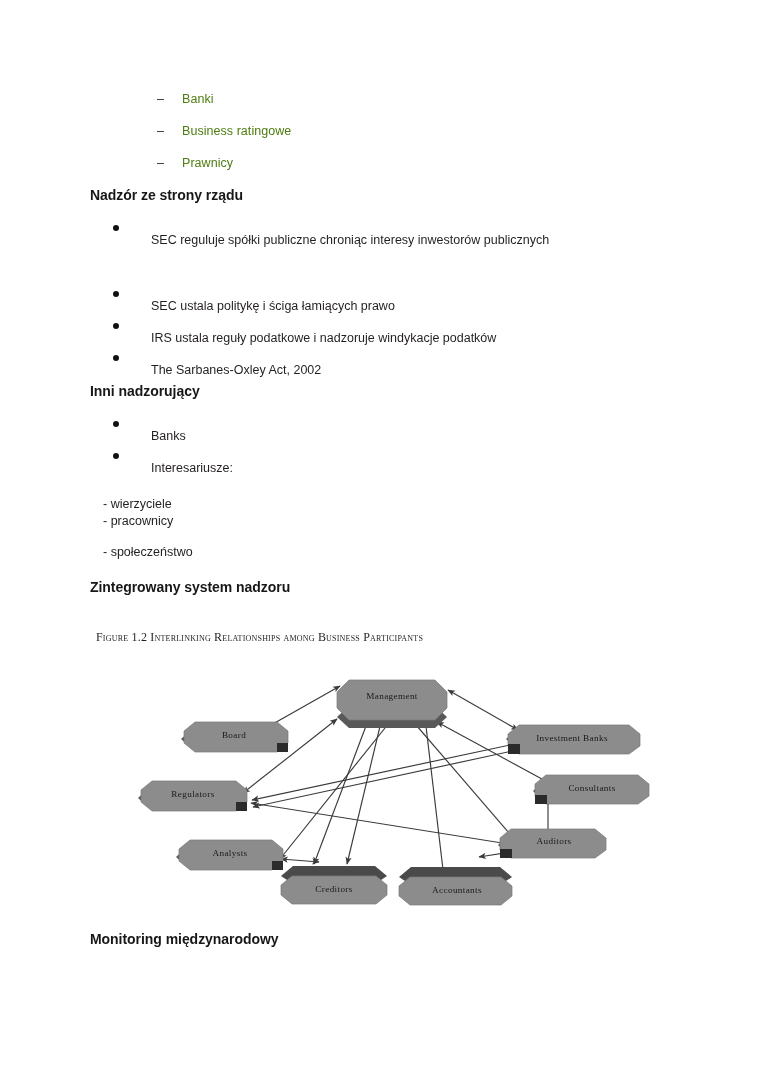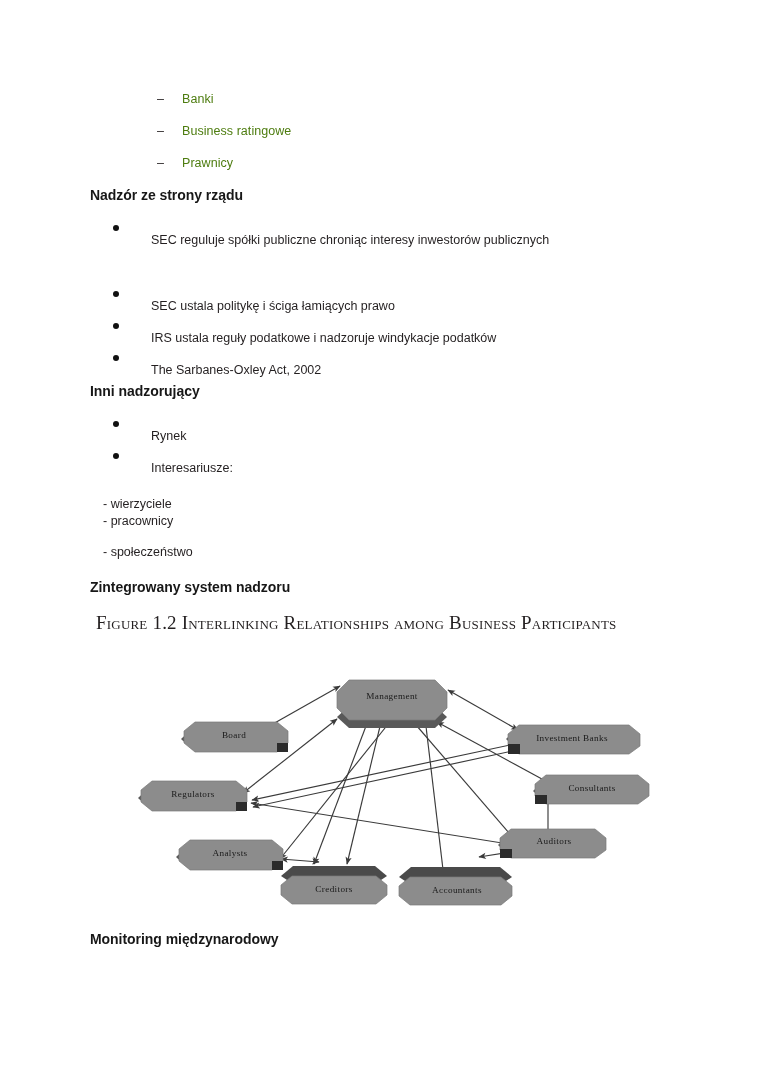--- a/index.html
+++ b/index.html
@@ -73,23 +73,23 @@
     left: 103px;
     font-size: 12.5px;
     color: #231f20;
     white-space: nowrap;
   }
 
   
   .fig-caption {
     position: absolute;
     left: 96px;
-    top: 612px;
+    top: 630px;
     font-family: "Liberation Serif", serif;
-    font-size: 19px;
+    font-size: 12px;
     font-variant: small-caps;
     color: #231f20;
     white-space: nowrap;
     letter-spacing: 0.2px;
   }
 
   
   .figure {
     position: absolute;
     left: 0;
@@ -141,21 +141,21 @@
   </div>
   <div class="bullet-row" style="top:351px;">
     <span class="bullet-dot"></span>
     <span class="bullet-text">The Sarbanes-Oxley Act, 2002</span>
   </div>
 
   <div class="heading" style="top:383px;">Inni nadzorujący</div>
 
   <div class="bullet-row" style="top:417px;">
     <span class="bullet-dot"></span>
-    <span class="bullet-text">Rynek</span>
+    <span class="bullet-text">Banks</span>
   </div>
   <div class="bullet-row" style="top:449px;">
     <span class="bullet-dot"></span>
     <span class="bullet-text">Interesariusze:</span>
   </div>
 
   <div class="plain-item" style="top:482px;margin-top:15px;">- wierzyciele</div>
   <div class="plain-item" style="top:514px;">- pracownicy</div>
   <div class="plain-item" style="top:545px;">- społeczeństwo</div>
 

